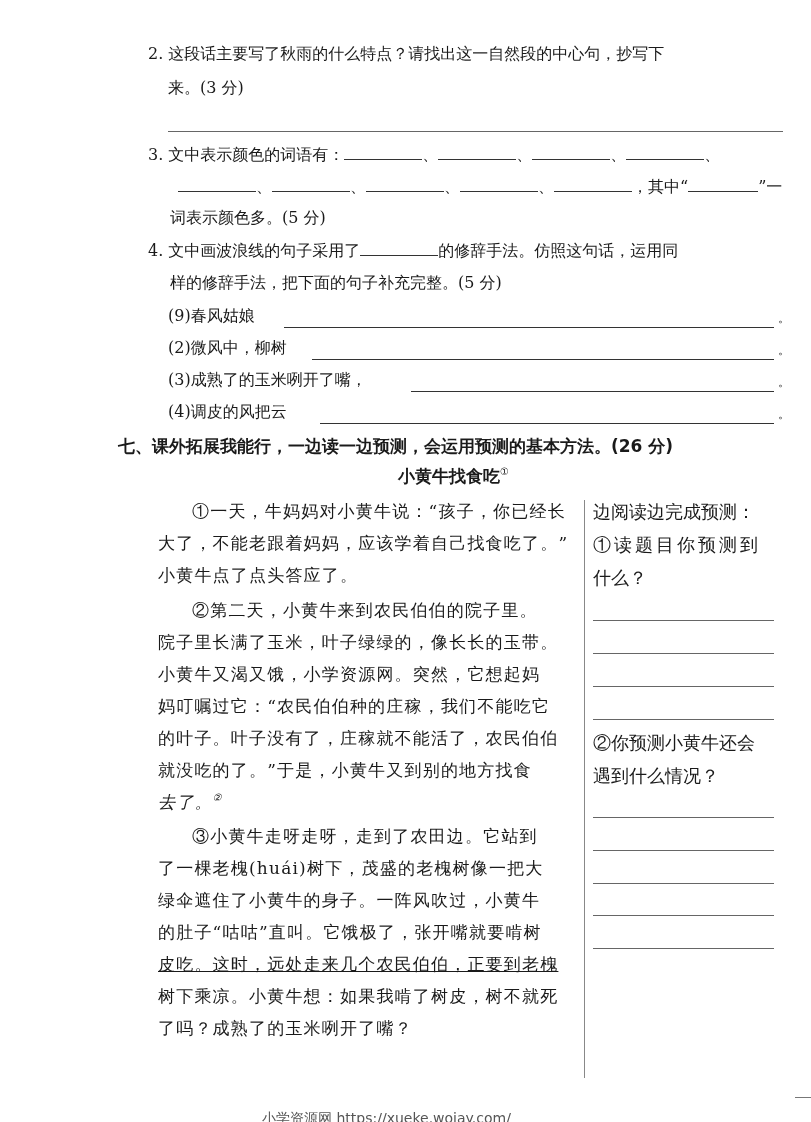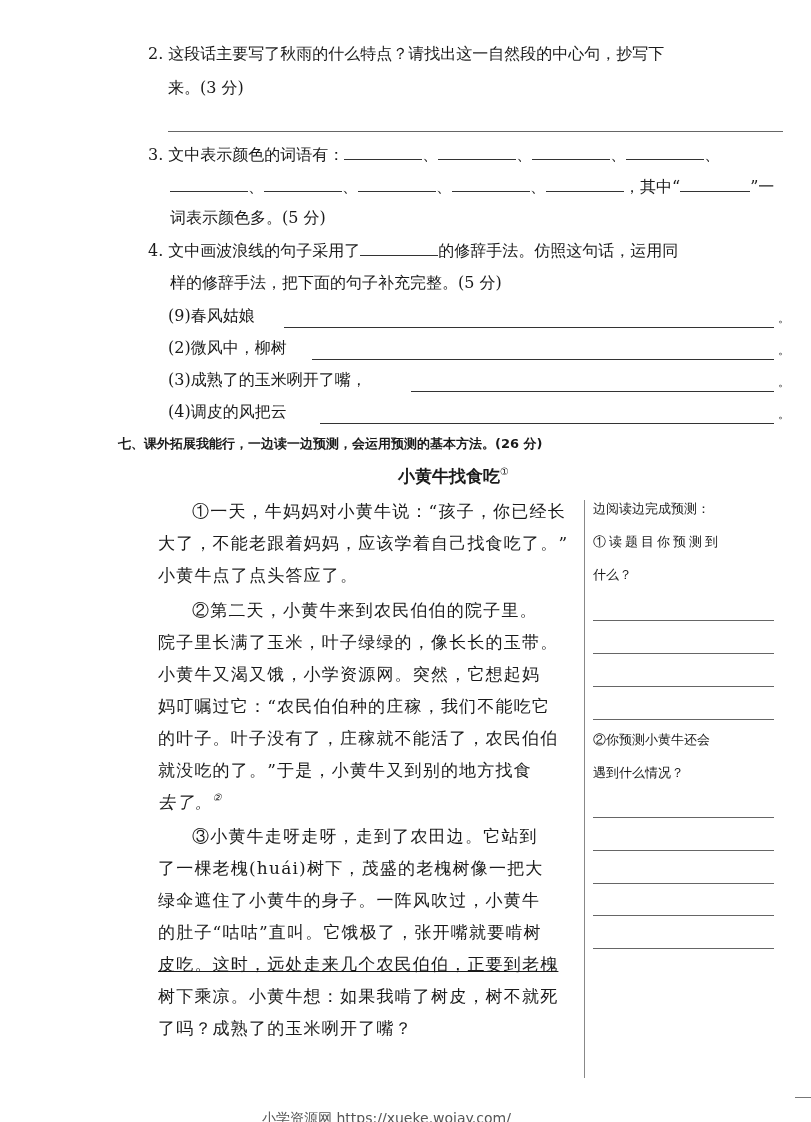--- a/index.html
+++ b/index.html
@@ -2,39 +2,39 @@
 <html><head>
 <meta charset="utf-8">
 <style>
   html, body { margin:0; padding:0; background:#ffffff; }
   body { width:811px; height:1122px; position:relative; overflow:hidden;
          font-family:"DejaVu Serif","Liberation Serif",serif; color:#1a1a1a; }
   .abs { position:absolute; white-space:nowrap; }
   .q { font-size:16px; }
   .blank { display:inline-block; border-bottom:1px solid #333; height:1px; vertical-align:baseline; }
   .line { position:absolute; border-top:1px solid #666; height:0; }
-  .sec { font-family:"DejaVu Sans","Liberation Sans",sans-serif; font-weight:bold; font-size:13px; }
+  .sec { font-family:"DejaVu Sans","Liberation Sans",sans-serif; font-weight:bold; font-size:17px; }
   .title { font-family:"DejaVu Sans","Liberation Sans",sans-serif; font-weight:bold; font-size:17px; }
   sup { font-size:10px; font-weight:normal; }
   .story { font-family:"DejaVu Serif","Liberation Serif",serif; font-size:17px; letter-spacing:1.2px; }
-  .side { font-size:13px; }
+  .side { font-size:18px; }
   .vrule { position:absolute; left:584px; top:500px; width:0; height:578px; border-left:1.5px solid #888; }
   .footer { font-family:"DejaVu Sans","Liberation Sans",sans-serif; font-size:14px; color:#555; }
 </style>
 </head>
 <body>
 
 <div class="abs q" style="left:148px;top:44px;">2. 这段话主要写了秋雨的什么特点？请找出这一自然段的中心句，抄写下</div>
 <div class="abs q" style="left:168px;top:78px;">来。(3 分)</div>
 <div class="line" style="left:168px;top:131px;width:615px;"></div>
 
 <div class="abs q" style="left:148px;top:145px;">
   <span>3. 文中表示颜色的词语有：</span><span class="blank" style="width:78px"></span><span>、</span><span class="blank" style="width:78px"></span><span>、</span><span class="blank" style="width:78px"></span><span>、</span><span class="blank" style="width:78px"></span><span>、</span>
 </div>
-<div class="abs q" style="left:170px;top:177px;text-align:center;">
+<div class="abs q" style="left:178px;top:177px;text-align:center;">
   <span class="blank" style="width:78px"></span><span>、</span><span class="blank" style="width:78px"></span><span>、</span><span class="blank" style="width:78px"></span><span>、</span><span class="blank" style="width:78px"></span><span>、</span><span class="blank" style="width:78px"></span><span>，其中“</span><span class="blank" style="width:70px"></span><span>”一</span>
 </div>
 <div class="abs q" style="left:170px;top:208px;">词表示颜色多。(5 分)</div>
 
 <div class="abs q" style="left:148px;top:241px;">
   <span>4. 文中画波浪线的句子采用了</span><span class="blank" style="width:78px"></span><span>的修辞手法。仿照这句话，运用同</span>
 </div>
 <div class="abs q" style="left:170px;top:273px;">样的修辞手法，把下面的句子补充完整。(5 分)</div>
 
 <div class="abs q" style="left:168px;top:306px;">(9)春风姑娘</div>

